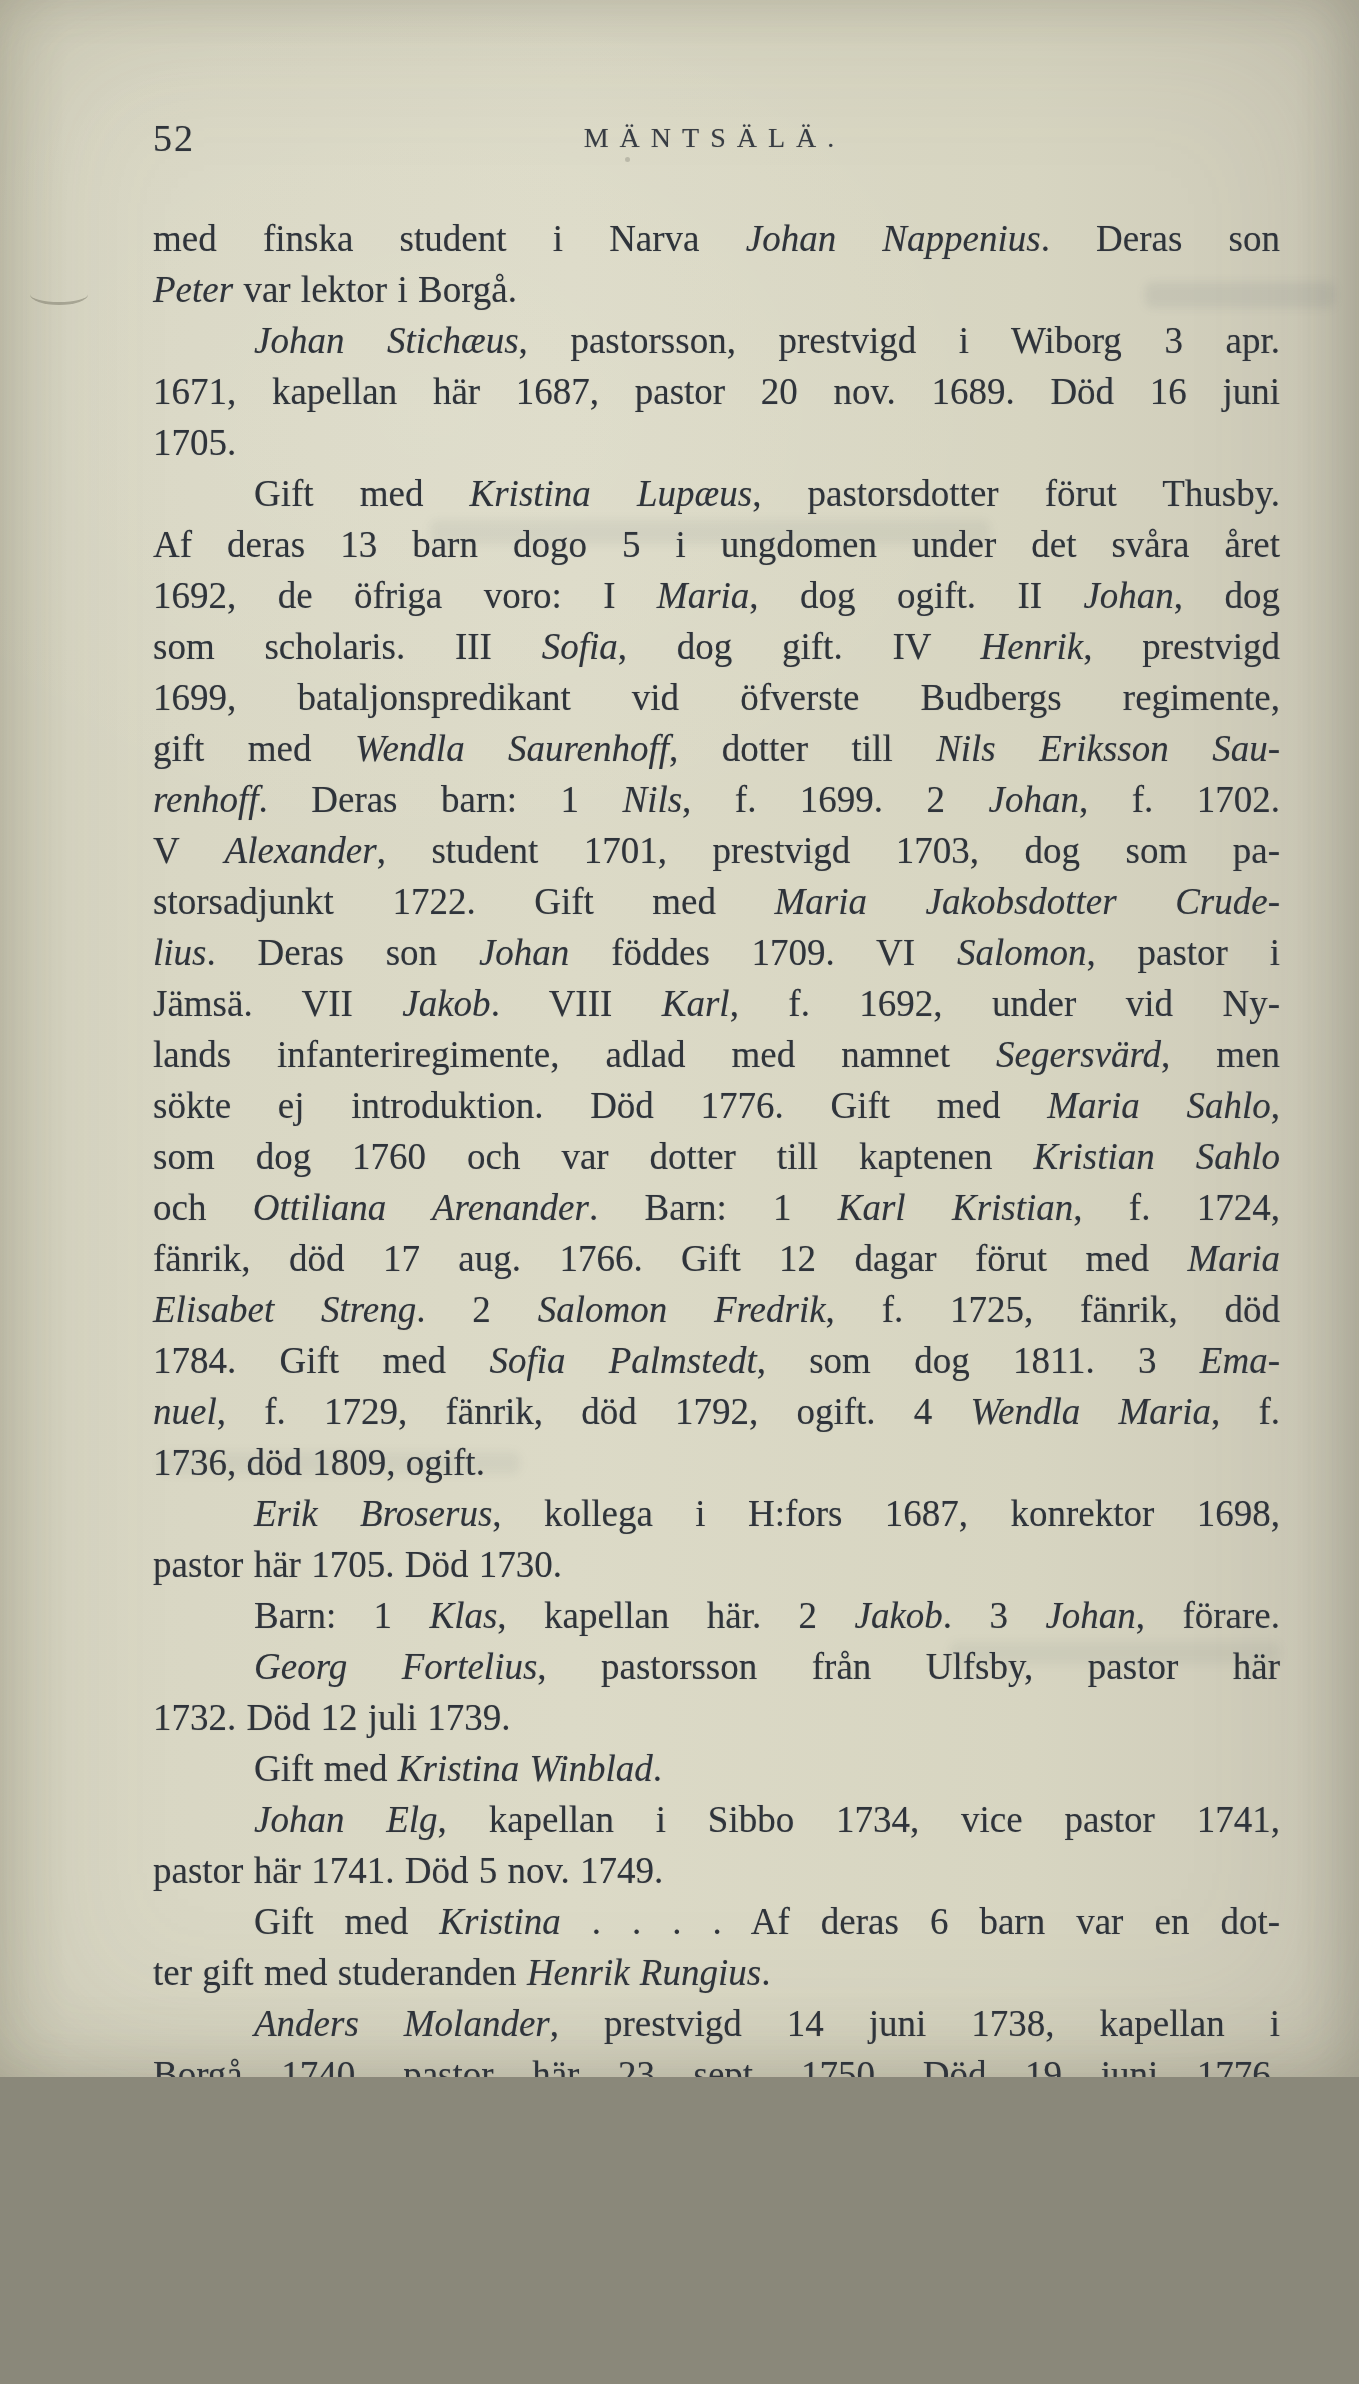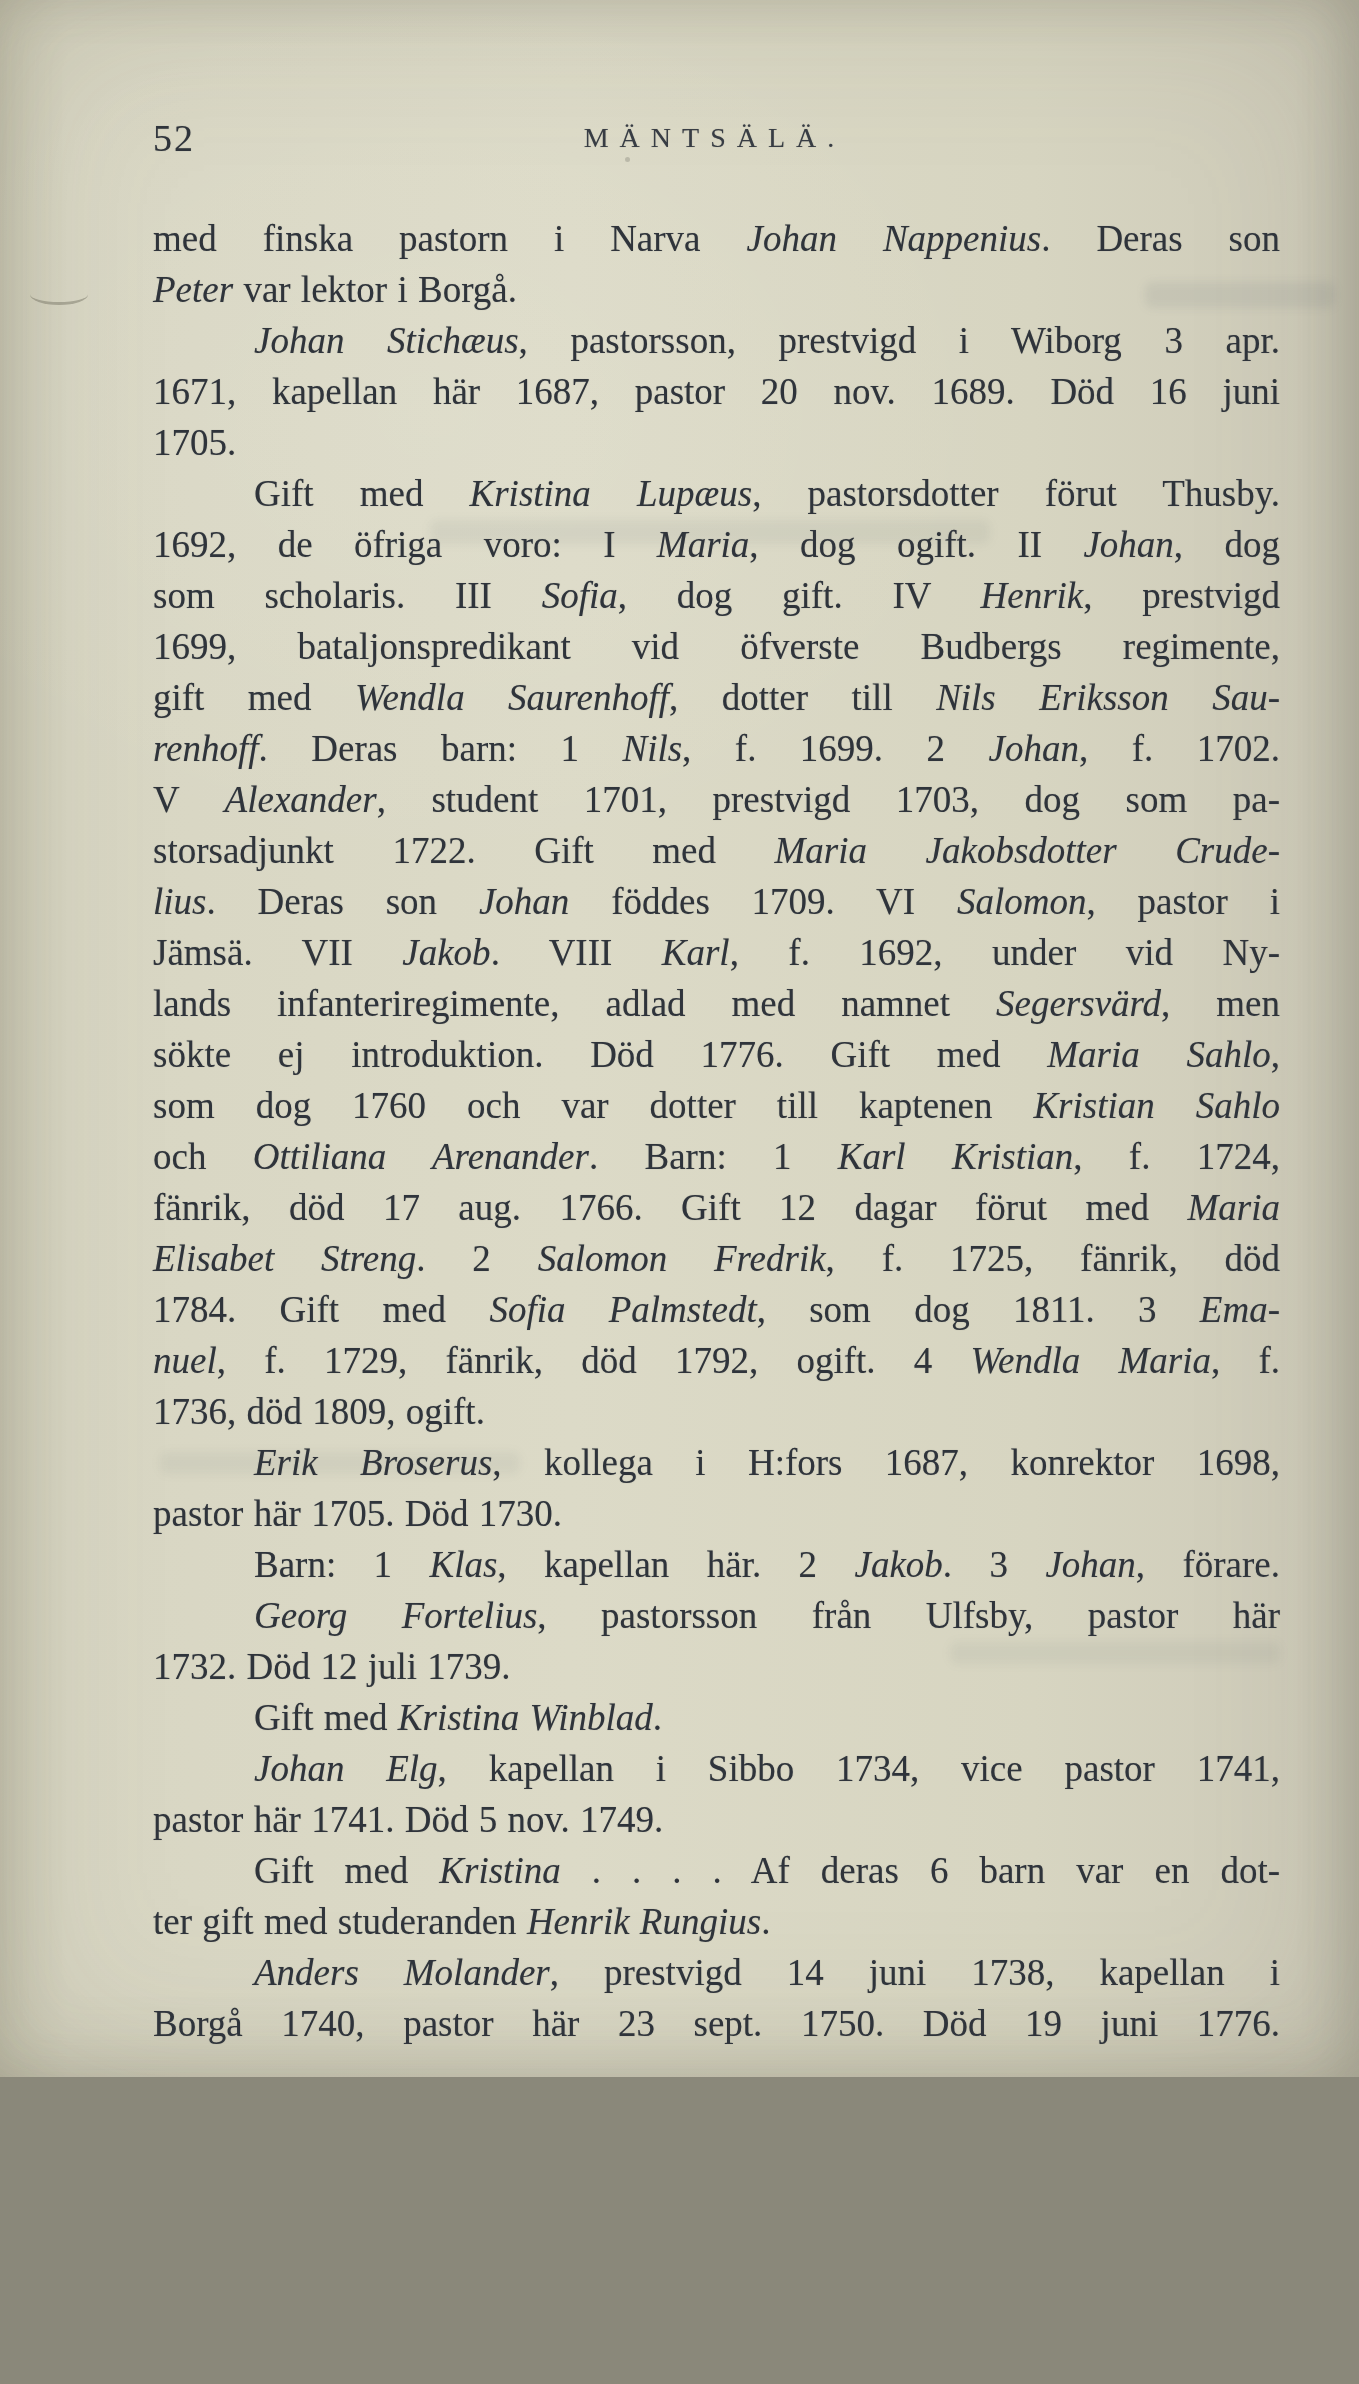--- a/index.html
+++ b/index.html
@@ -76,26 +76,27 @@
   <div class="ghost g4"></div>
 
   <div class="header-row">
     <span class="page-number">52</span>
     <span class="running-header">MÄNTSÄLÄ.</span>
   </div>
 
   <div class="pencil-mark"></div>
 
   <div class="body-text">
-      <div class="line just"><span>med finska pastorn i Narva </span><span class="it">Johan Nappenius</span><span>. Deras son</span></div>
+      <div class="line just"><span>med finska student i Narva </span><span class="it">Johan Nappenius</span><span>. Deras son</span></div>
       <div class="line"><span class="it">Peter</span><span> var lektor i Borgå.</span></div>
       <div class="line just ind"><span class="it">Johan Stichæus</span><span>, pastorsson, prestvigd i Wiborg 3 apr.</span></div>
       <div class="line just"><span>1671, kapellan här 1687, pastor 20 nov. 1689. Död 16 juni</span></div>
       <div class="line"><span>1705.</span></div>
       <div class="line just ind"><span>Gift med </span><span class="it">Kristina Lupæus</span><span>, pastorsdotter förut Thusby.</span></div>
+      <div class="line just"><span>Af deras 13 barn dogo 5 i ungdomen under det svåra året</span></div>
       <div class="line just"><span>1692, de öfriga voro: I </span><span class="it">Maria</span><span>, dog ogift. II </span><span class="it">Johan</span><span>, dog</span></div>
       <div class="line just"><span>som scholaris. III </span><span class="it">Sofia</span><span>, dog gift. IV </span><span class="it">Henrik</span><span>, prestvigd</span></div>
       <div class="line just"><span>1699, bataljonspredikant vid öfverste Budbergs regimente,</span></div>
       <div class="line just"><span>gift med </span><span class="it">Wendla Saurenhoff</span><span>, dotter till </span><span class="it">Nils Eriksson Sau-</span></div>
       <div class="line just"><span class="it">renhoff</span><span>. Deras barn: 1 </span><span class="it">Nils</span><span>, f. 1699. 2 </span><span class="it">Johan</span><span>, f. 1702.</span></div>
       <div class="line just"><span>V </span><span class="it">Alexander</span><span>, student 1701, prestvigd 1703, dog som pa-</span></div>
       <div class="line just"><span>storsadjunkt 1722. Gift med </span><span class="it">Maria Jakobsdotter Crude-</span></div>
       <div class="line just"><span class="it">lius</span><span>. Deras son </span><span class="it">Johan</span><span> föddes 1709. VI </span><span class="it">Salomon</span><span>, pastor i</span></div>
       <div class="line just"><span>Jämsä. VII </span><span class="it">Jakob</span><span>. VIII </span><span class="it">Karl</span><span>, f. 1692, under vid Ny-</span></div>
       <div class="line just"><span>lands infanteriregimente, adlad med namnet </span><span class="it">Segersvärd</span><span>, men</span></div>

